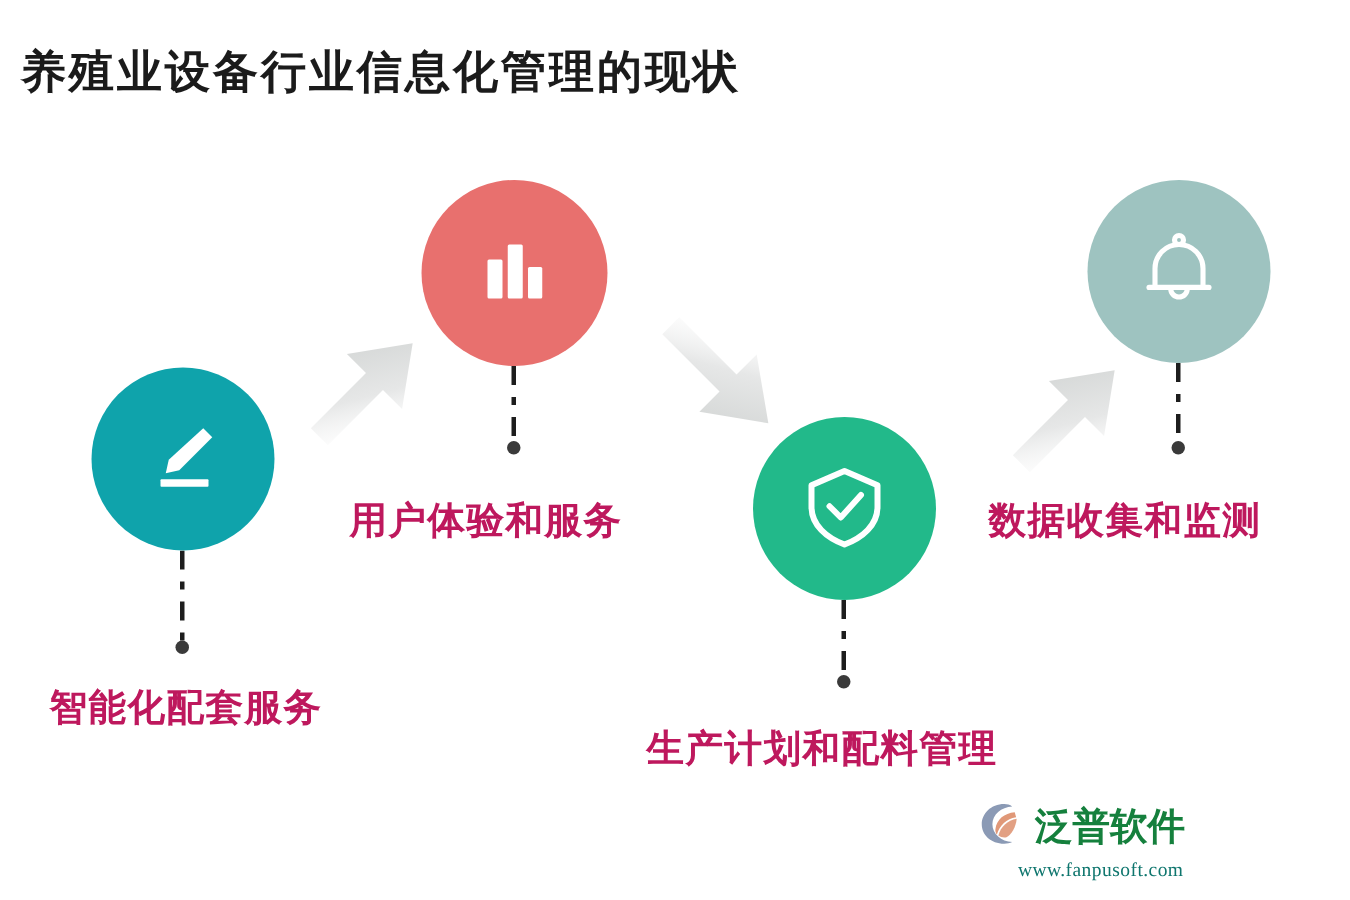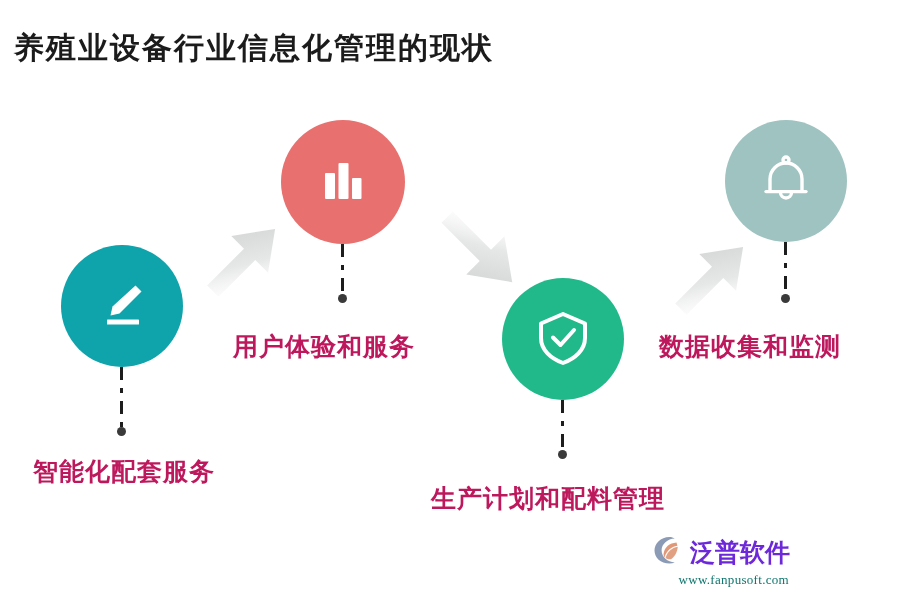--- a/index.html
+++ b/index.html
@@ -101,21 +101,21 @@
     align-items: flex-end;
   }
   #logo-row {
     display: flex;
     align-items: center;
     gap: 4px;
   }
   #logo-name {
     font-size: 25px;
     font-weight: bold;
-    color: #6d28d9;
+    color: #15803d;
     letter-spacing: 0px;
     font-family: "Liberation Serif", "DejaVu Serif", serif;
     line-height: 1;
     text-align: center;
   }
   #logo-url {
     font-size: 13px;
     color: #0f766e;
     letter-spacing: 0.3px;
     margin-top: 3px;

